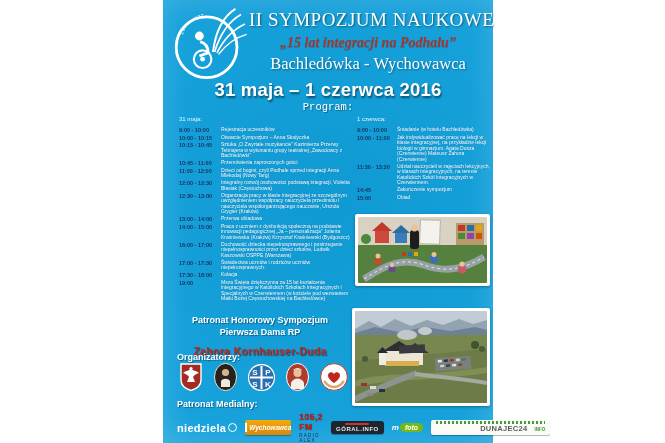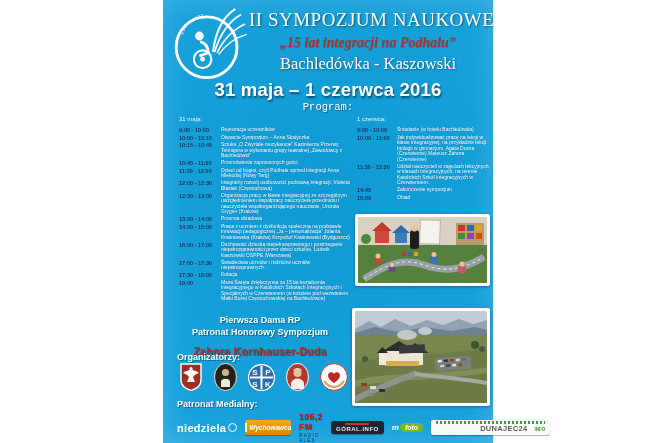--- a/index.html
+++ b/index.html
@@ -98,21 +98,21 @@
     </g>
     <circle cx="33" cy="38" r="5.5" fill="#ffffff"></circle>
     <path d="M34,45 C41,47 44,53 44,59 L33,63" stroke="#ffffff" stroke-width="3.5" fill="none"></path>
     <circle cx="37" cy="67" r="11" fill="none" stroke="#ffffff" stroke-width="2.6"></circle>
     <circle cx="37" cy="67" r="3" fill="#ffffff"></circle>
   </svg>
 
   <div class="titles">
     <div class="title-main">II SYMPOZJUM NAUKOWE</div>
     <div class="title-script">„15 lat integracji na Podhalu”</div>
-    <div class="title-loc">Bachledówka - Kaszowski</div>
+    <div class="title-loc">Bachledówka - Wychowawca</div>
   </div>
 
   <div class="dates">31 maja – 1 czerwca 2016</div>
   <div class="program-label">Program:</div>
 
   <div class="col col1">
     <div class="col-header">31 maja:</div>
     <div class="prog-item">
         <span class="prog-time">9:00 - 10:00</span>
         <span class="prog-text">Rejestracja uczestników</span>
@@ -263,22 +263,22 @@
         <rect x="15" y="75" width="6" height="3" fill="#dddddd"></rect>
       <rect x="24" y="78" width="6" height="3" fill="#23324a"></rect>
         <rect x="12" y="82" width="6" height="3" fill="#888888"></rect>
       <circle cx="120" cy="34" r="4" fill="#3f5530"></circle>
         <circle cx="127" cy="38" r="3" fill="#465e35"></circle>
       <circle cx="10" cy="48" r="3" fill="#465e35"></circle>
     </svg>
   </div>
 
   <div class="honorary">
+    <div class="hon-line">Patronat Honorowy Sympozjum</div>
     <div class="hon-line">Pierwsza Dama RP</div>
-    <div class="hon-line">Patronat Honorowy Sympozjum</div>
     <div class="hon-name">Zahora Kornhauser-Duda</div>
   </div>
 
   <div class="organizers-label">Organizatorzy:</div>
 
   <div class="org-logos">
     <svg width="24" height="28" viewBox="0 0 24 28">
       <path d="M2,1 H22 V17 C22,23 17,26 12,27.5 C7,26 2,23 2,17 Z" fill="#a52a21" stroke="#ffffff" stroke-width="1.4"></path>
       <path d="M12,6 C9,8 6,8 4,10 C7,11 9,12 10,14 L8,19 H16 L14,14 C15,12 17,11 20,10 C18,8 15,8 12,6 Z" fill="#ffffff"></path>
       <circle cx="12" cy="5.5" r="1.6" fill="#ffffff"></circle>

